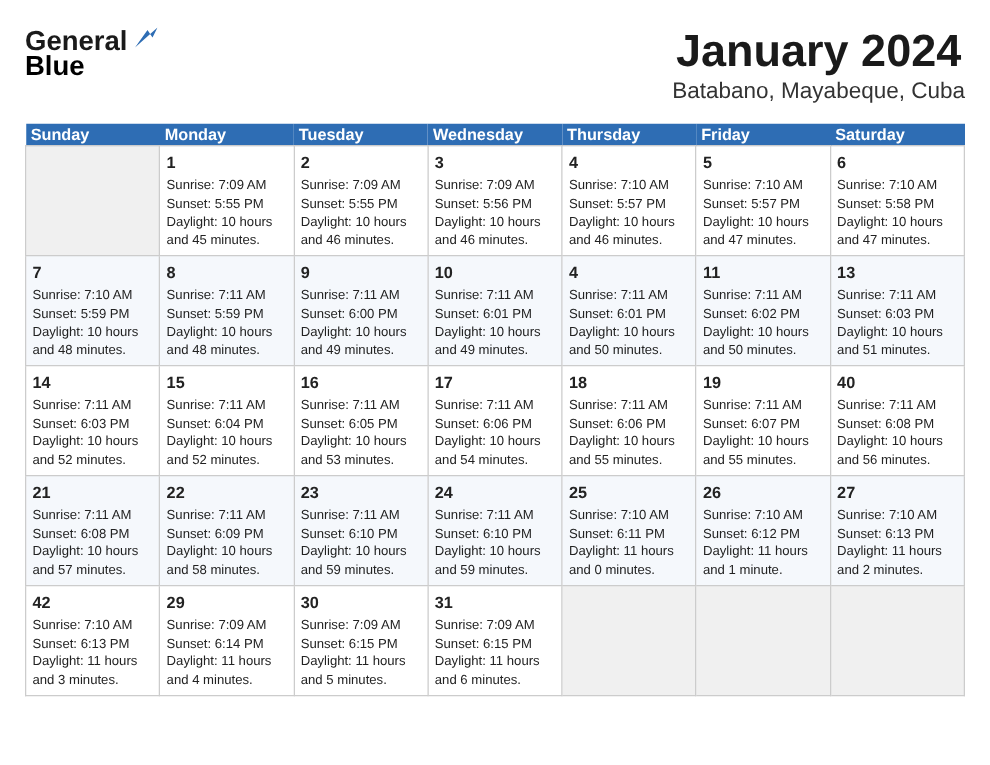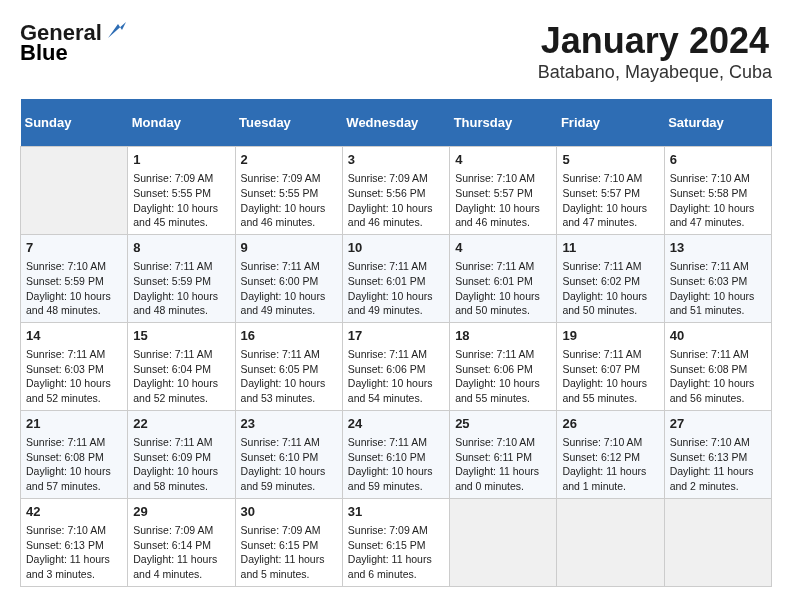--- a/index.html
+++ b/index.html
@@ -33,21 +33,21 @@
       color: #333;
     }
     table {
       width: 100%;
       border-collapse: collapse;
       font-size: 11px;
     }
     thead tr th {
       background: #2e6db4;
       color: #fff;
-      padding: 16px 4px;
+      padding: 1px 4px;
       text-align: left;
       font-size: 13px;
       font-weight: bold;
     }
     tbody tr td {
       border: 1px solid #ccc;
       padding: 4px 5px;
       vertical-align: top;
       width: 14.28%;
       min-height: 70px;

